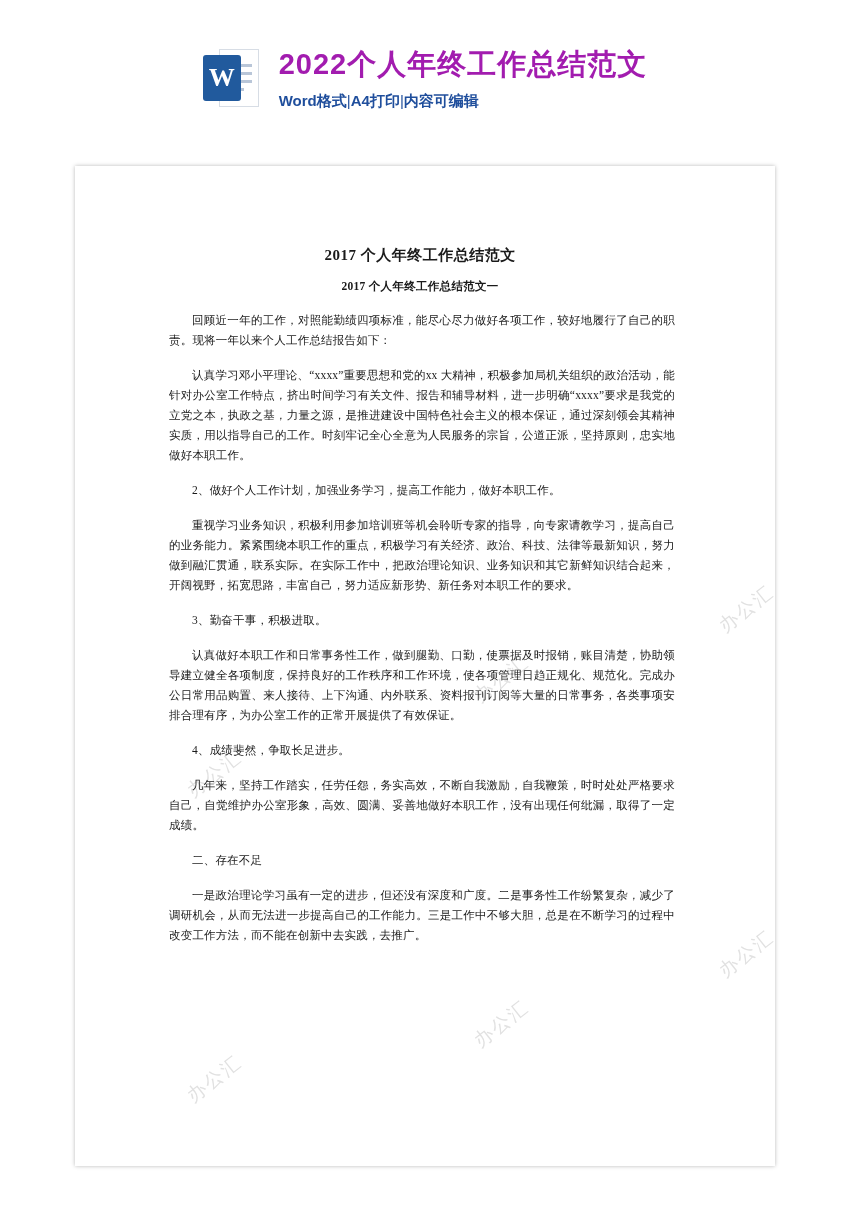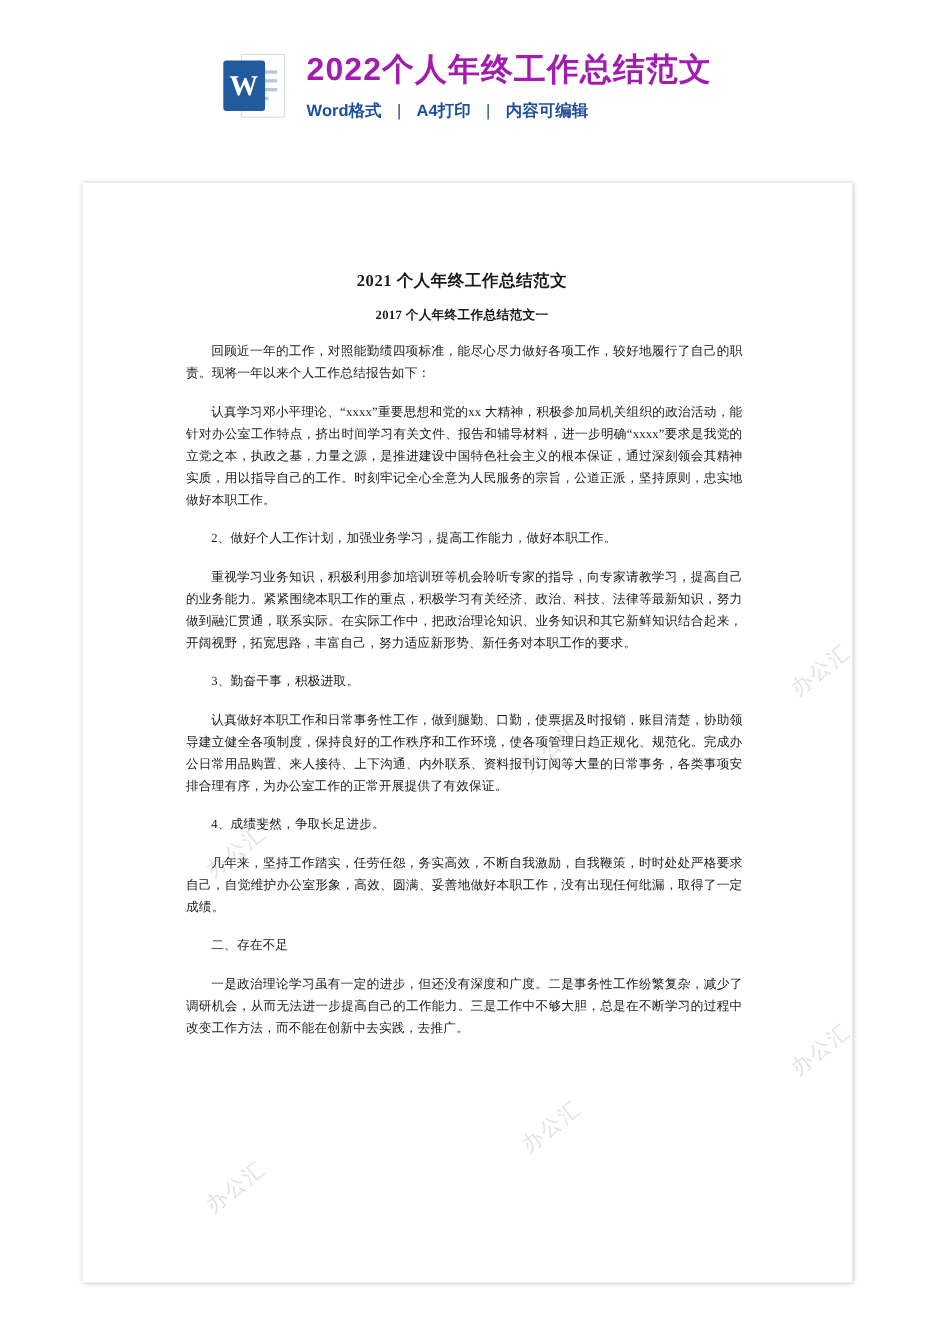--- a/index.html
+++ b/index.html
@@ -87,21 +87,20 @@
     line-height: 38px;
     white-space: nowrap;
   }
   .header-sub {
     margin-top: 8px;
     color: #1f4e9c;
     font-size: 15px;
     font-weight: bold;
     line-height: 20px;
     display: flex;
-    gap: 14px;
     align-items: center;
     white-space: nowrap;
   }
   .header-sub .sep { font-weight: normal; }
 
   
   .sheet {
     position: absolute;
     left: 75px;
     top: 166px;
@@ -194,21 +193,21 @@
   <div class="sheet">
 
     <div class="wm wm1">办公汇</div>
     <div class="wm wm2">办公汇</div>
     <div class="wm wm3">办公汇</div>
     <div class="wm wm4">办公汇</div>
     <div class="wm wm5">办公汇</div>
     <div class="wm wm6">办公汇</div>
 
     <div class="sheet-body">
-      <h1 class="doc-title">2021 个人年终工作总结范文</h1>
+      <h1 class="doc-title">2017 个人年终工作总结范文</h1>
       <div class="doc-subtitle">2017 个人年终工作总结范文一</div>
 
       <p class="para">回顾近一年的工作，对照能勤绩四项标准，能尽心尽力做好各项工作，较好地履行了自己的职责。现将一年以来个人工作总结报告如下：</p>
       <p class="para">认真学习邓小平理论、“xxxx”重要思想和党的xx 大精神，积极参加局机关组织的政治活动，能针对办公室工作特点，挤出时间学习有关文件、报告和辅导材料，进一步明确“xxxx”要求是我党的立党之本，执政之基，力量之源，是推进建设中国特色社会主义的根本保证，通过深刻领会其精神实质，用以指导自己的工作。时刻牢记全心全意为人民服务的宗旨，公道正派，坚持原则，忠实地做好本职工作。</p>
       <p class="para">2、做好个人工作计划，加强业务学习，提高工作能力，做好本职工作。</p>
       <p class="para">重视学习业务知识，积极利用参加培训班等机会聆听专家的指导，向专家请教学习，提高自己的业务能力。紧紧围绕本职工作的重点，积极学习有关经济、政治、科技、法律等最新知识，努力做到融汇贯通，联系实际。在实际工作中，把政治理论知识、业务知识和其它新鲜知识结合起来，开阔视野，拓宽思路，丰富自己，努力适应新形势、新任务对本职工作的要求。</p>
       <p class="para">3、勤奋干事，积极进取。</p>
       <p class="para">认真做好本职工作和日常事务性工作，做到腿勤、口勤，使票据及时报销，账目清楚，协助领导建立健全各项制度，保持良好的工作秩序和工作环境，使各项管理日趋正规化、规范化。完成办公日常用品购置、来人接待、上下沟通、内外联系、资料报刊订阅等大量的日常事务，各类事项安排合理有序，为办公室工作的正常开展提供了有效保证。</p>
       <p class="para">4、成绩斐然，争取长足进步。</p>
       <p class="para">几年来，坚持工作踏实，任劳任怨，务实高效，不断自我激励，自我鞭策，时时处处严格要求自己，自觉维护办公室形象，高效、圆满、妥善地做好本职工作，没有出现任何纰漏，取得了一定成绩。</p>

